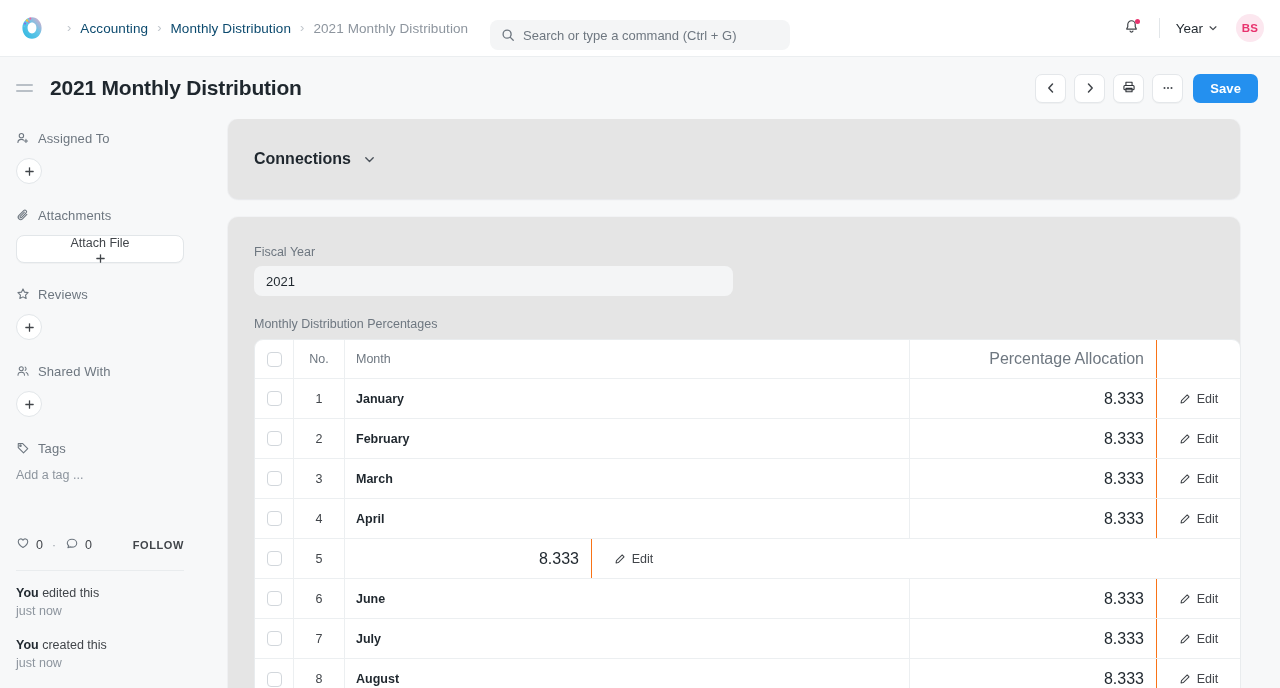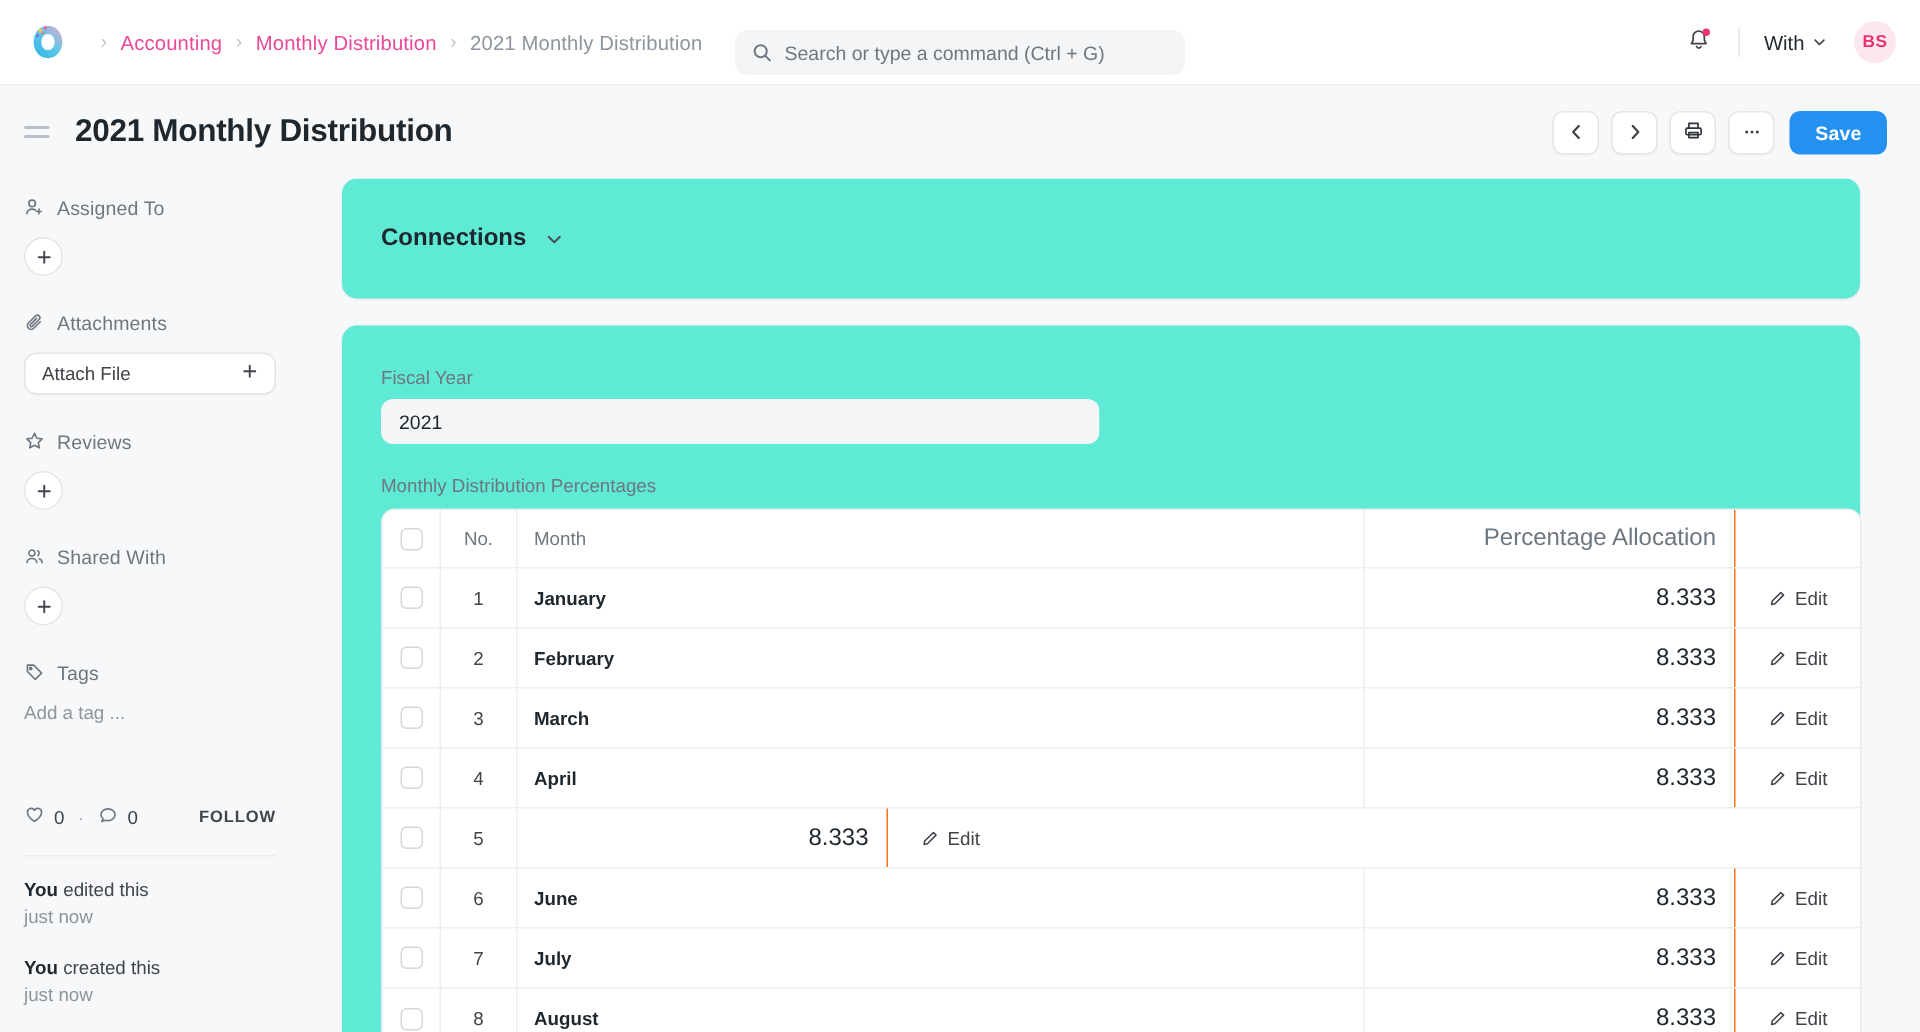--- a/index.html
+++ b/index.html
@@ -23,21 +23,21 @@
     position: relative;
   }
   .logo { width: 28px; height: 28px; flex: 0 0 28px; position: relative; }
   .logo svg { display: block; }
   .bc { display: flex; align-items: center; margin-left: 12px; }
   .bc-sep {
     color: #c0c6cc; font-size: 13px; margin: 0 9px; line-height: 1;
     display: inline-block; transform: translateY(-1px);
   }
   .bc-item {
-    font-size: 13.5px; color: #ec4899; text-decoration: none;
+    font-size: 13.5px; color: #0c4a6e; text-decoration: none;
     white-space: nowrap; letter-spacing: .1px;
   }
   .bc-item.current { color: #8d959e; }
 
   .searchwrap {
     position: absolute; left: 50%; transform: translateX(-50%);
     width: 300px;
   }
   .searchbox {
     height: 30px; background: #f4f5f6; border-radius: 8px;
@@ -126,21 +126,21 @@
   .plus-circle {
     width: 26px; height: 26px; border-radius: 50%;
     border: 1px solid #e2e6e9; background: #fff;
     display: flex; align-items: center; justify-content: center;
     cursor: pointer; margin-top: 9px; color: #6e7780;
   }
   .attach-btn {
     height: 28px; border: 1px solid #e2e6e9; background: #fff;
     border-radius: 8px; display: flex; align-items: center;
     justify-content: space-between; padding: 0 11px; margin-top: 9px;
-    cursor: pointer; box-shadow: 0 1px 1px rgba(17,24,39,.03);
+    cursor: pointer; box-shadow: 0 1px 1px rgba(17,24,39,.03); flex-direction: column;
   }
   .attach-btn span.lbl { font-size: 12.5px; color: #41454a; }
   .sb-gap { height: 20px; }
   .tag-placeholder {
     font-size: 12.5px; color: #8d959e; margin-top: 9px; cursor: pointer;
   }
 
   .sb-footer { position: absolute; left: 16px; right: 16px; bottom: 0; }
   .like-row {
     display: flex; align-items: center; height: 26px; margin-bottom: 12px;
@@ -153,21 +153,21 @@
     color: #41454a; cursor: pointer;
   }
   .sb-hr { height: 1px; background: #e9ecee; margin-bottom: 13px; }
   .activity { font-size: 12.5px; color: #41454a; line-height: 18px; margin-bottom: 16px; }
   .activity b { font-weight: 600; color: #1f272e; }
   .activity .when { color: #8d959e; }
 
   
   .main { flex: 1; padding: 0 40px 0 28px; overflow: hidden; }
   .card {
-    background: #5eead4; border-radius: 10px;
+    background: #e5e5e5; border-radius: 10px;
     box-shadow: 0 1px 2px rgba(17,24,39,.05), 0 0 0 1px rgba(17,24,39,.02);
   }
   .card-connections { height: 80px; display: flex; align-items: center; padding: 0 26px; }
   .card-connections .ttl { font-size: 16px; font-weight: 700; color: #1f272e; }
   .chev-dn { margin-left: 12px; color: #4a5159; display: flex; align-items: center; }
 
   .card-form { margin-top: 18px; padding: 28px 26px 0 26px; height: 520px; }
   .fld-label { font-size: 12.5px; color: #6e7780; margin-bottom: 7px; }
   .fld-input {
     width: 479px; height: 30px; background: #f4f5f6; border: 1px solid transparent;
@@ -273,21 +273,21 @@
           <path d="M10 3.2a4.4 4.4 0 00-4.4 4.4v2.6L4.3 13h11.4l-1.3-2.8V7.6A4.4 4.4 0 0010 3.2z"></path>
           <path d="M8.3 15.3a1.8 1.8 0 003.4 0"></path>
         </svg>
       </span>
       <span class="bell-dot"></span>
     </button>
 
     <span class="nav-divider"></span>
 
     <button class="help-btn">
-      <span>With</span>
+      <span>Year</span>
       <span>
         <svg width="10" height="10" viewBox="0 0 12 12" fill="none" stroke="#41454a" stroke-width="1.4" stroke-linecap="round" stroke-linejoin="round">
           <polyline points="2.5,4.5 6,8 9.5,4.5"></polyline>
         </svg>
       </span>
     </button>
 
     <div class="avatar">BS</div>
   </div>
 </div>

